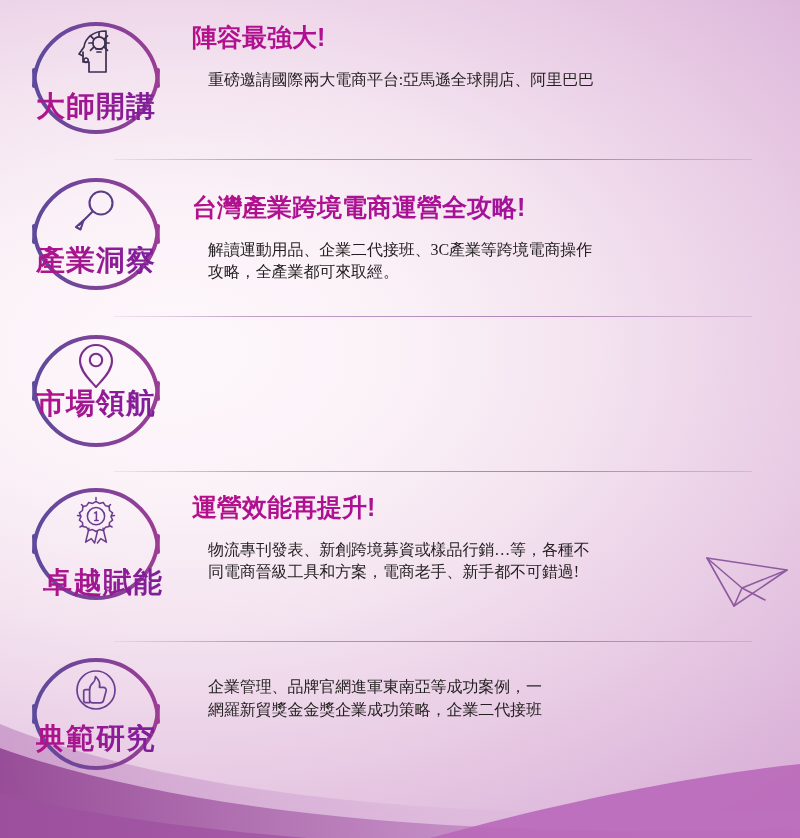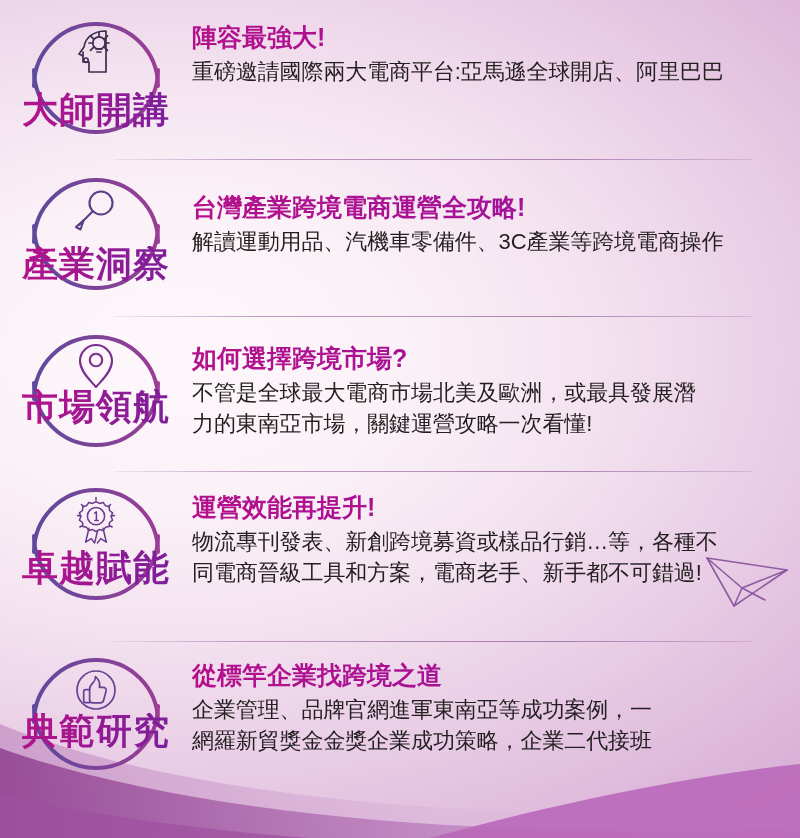--- a/index.html
+++ b/index.html
@@ -66,21 +66,21 @@
     transform:translateX(-50%);
     width:60px;height:56px;
   }
   .badge-icon svg{display:block;width:100%;height:100%;}
   .badge-label{
     position:absolute;
     left:50%;top:92px;
     transform:translateX(-50%);
     white-space:nowrap;
     font-weight:bold;
-    font-size:36px;
+    font-size:29px;
     letter-spacing:1px;
     line-height:1;
     background:linear-gradient(90deg,#b0138c 0%,#a8158e 30%,#8e1b96 62%,#7d1f9a 100%);
     -webkit-background-clip:text;
     background-clip:text;
     color:transparent;
     -webkit-text-fill-color:transparent;
   }
 
   
@@ -93,25 +93,26 @@
     font-weight:bold;
     font-size:25px;
     line-height:1.22;
     margin:0 0 3px 0;
     color:#ae0f8c;
     background:linear-gradient(90deg,#b4108b 0%,#a3129a 55%,#8c19a0 100%);
     -webkit-background-clip:text;background-clip:text;
     color:transparent;-webkit-text-fill-color:transparent;
   }
   .copy-body{
-    margin:0;
-    font-size:22px;
+    margin:16px;
+    font-size:16px;
     line-height:1.42;
     color:#231f20;
     letter-spacing:-0.1px;
+    font-family:Liberation Serif, serif;
   }
   .copy-body div{white-space:nowrap;}
 </style>
 </head>
 <body>
 
 <div id="stage">
 
   <div class="bgwave" style="left:0;top:690px;width:800px;height:148px;">
     <svg width="800" height="148" viewBox="0 0 800 148" xmlns="http://www.w3.org/2000/svg">
@@ -207,21 +208,22 @@
             <circle cx="31" cy="17" r="11.5"></circle>
             <path d="M22.6,25.4 L9,39"></path>
             <path d="M13.5,34.5 L6,41 L10.5,43.5 Z" fill="none"></path>
           </svg>
         </div>
         <div class="badge-label" style="top:86px;">產業洞察</div>
       </div>
       <div class="copy" style="padding-top:32px;">
         <div class="copy-title">台灣產業跨境電商運營全攻略!</div>
         <div class="copy-body">
-          <div>解讀運動用品、汽機車零備件、3C產業等跨境電商操作</div>
+          <div>解讀運動用品、企業二代接班、3C產業等跨境電商操作</div>
+          <div>攻略，全產業都可來取經。</div>
         </div>
       </div>
       <div class="divider" style="bottom:0;"></div>
     </div>
 
     <div class="row" style="height:155px;">
       <div class="badge">
         <div class="ring">
           <svg viewBox="0 0 140 140" xmlns="http://www.w3.org/2000/svg" fill="none" stroke-width="4" stroke-linecap="round">
             <defs>
@@ -234,27 +236,20 @@
             <path d="M8,62 A62,62 0 0 0 132,62" stroke="url(#rg3)"></path>
           </svg>
         </div>
         <div class="badge-icon" style="top:24px;width:44px;height:52px;">
           <svg viewBox="0 0 44 52" xmlns="http://www.w3.org/2000/svg" fill="none" stroke="#7b2f8c" stroke-width="2.1" stroke-linecap="round" stroke-linejoin="round">
             <path d="M22,4 C13.2,4 6,11.2 6,20 C6,31 18,41 22,46 C26,41 38,31 38,20 C38,11.2 30.8,4 22,4 Z"></path>
             <circle cx="22" cy="19" r="6.2"></circle>
           </svg>
         </div>
         <div class="badge-label" style="top:72px;">市場領航</div>
-      </div>
-      <div class="copy" style="padding-top:26px;">
-        <div class="copy-title">如何選擇跨境市場?</div>
-        <div class="copy-body">
-          <div>不管是全球最大電商市場北美及歐洲，或最具發展潛</div>
-          <div>力的東南亞市場，關鍵運營攻略一次看懂!</div>
-        </div>
       </div>
       <div class="divider" style="bottom:0;"></div>
     </div>
 
     <div class="row" style="height:170px;">
       <div class="badge" style="height:160px;">
         <div class="ring" style="top:72px;">
           <svg viewBox="0 0 140 140" xmlns="http://www.w3.org/2000/svg" fill="none" stroke-width="4" stroke-linecap="round">
             <defs>
               <linearGradient id="rg4" x1="0" y1="0" x2="1" y2="0">
@@ -269,21 +264,21 @@
         <div class="badge-icon" style="top:22px;width:56px;height:56px;">
           <svg viewBox="0 0 56 56" xmlns="http://www.w3.org/2000/svg" fill="none" stroke="#6a3b8e" stroke-width="1.5" stroke-linecap="round" stroke-linejoin="round">
             <path d="M28,7.5 l3.4,1.9 3.8,-0.9 2.2,3.2 3.8,0.9 0.3,3.9 3.1,2.4 -1.6,3.6 1.6,3.6 -3.1,2.4 -0.3,3.9 -3.8,0.9 -2.2,3.2 -3.8,-0.9 -3.4,1.9 -3.4,-1.9 -3.8,0.9 -2.2,-3.2 -3.8,-0.9 -0.3,-3.9 -3.1,-2.4 1.6,-3.6 -1.6,-3.6 3.1,-2.4 0.3,-3.9 3.8,-0.9 2.2,-3.2 3.8,0.9 Z"></path>
             <circle cx="28" cy="22.2" r="8.6"></circle>
             <path d="M26.6,19 L28.4,17.8 L28.4,26.6 M26.8,26.6 L30.2,26.6"></path>
             <path d="M21,34.2 L17.6,48.2 L23.3,44.6 L26.6,49 L29.4,37.5"></path>
             <path d="M35,34.2 L38.4,48.2 L32.7,44.6 L29.4,49"></path>
             <path d="M13.5,10.5 L15.6,12.8 M42.5,10.5 L40.4,12.8 M9.5,21.5 L12.6,21.9 M46.5,21.5 L43.4,21.9 M12,33 L14.6,31.4 M44,33 L41.4,31.4 M28,3.5 L28,6"></path>
           </svg>
         </div>
-        <div class="badge-label" style="top:78px;">卓越賦能</div>
+        <div class="badge-label" style="top:96px;margin-left:7px;">卓越賦能</div>
       </div>
       <div class="copy" style="padding-top:20px;">
         <div class="copy-title">運營效能再提升!</div>
         <div class="copy-body">
           <div>物流專刊發表、新創跨境募資或樣品行銷…等，各種不</div>
           <div>同電商晉級工具和方案，電商老手、新手都不可錯過!</div>
         </div>
       </div>
       <div class="divider" style="bottom:0;"></div>
     </div>
@@ -302,24 +297,23 @@
             <path d="M8,62 A62,62 0 0 0 132,62" stroke="url(#rg5)"></path>
           </svg>
         </div>
         <div class="badge-icon" style="top:22px;width:52px;height:52px;">
           <svg viewBox="0 0 52 52" xmlns="http://www.w3.org/2000/svg" fill="none" stroke="#6b3f92" stroke-width="1.7" stroke-linecap="round" stroke-linejoin="round">
             <circle cx="26" cy="26" r="19"></circle>
             <path d="M25.5,12.5 C28.8,15.6 30.4,19.4 29.4,23.3 L33.2,23.3 C35.4,23.3 36.6,25.1 36.1,27 L33.6,36.2 C33.2,37.8 31.9,38.8 30.3,38.8 L22.8,38.8 C21,38.8 19.6,37.4 19.6,35.7 L19.6,25.4 C19.6,22.4 21.3,20.2 23.4,18.4 C24.8,17.2 25.4,15 25.5,12.5 Z"></path>
             <path d="M19.6,25.6 L15.6,25.6 C14.5,25.6 13.7,26.5 13.7,27.5 L13.7,36.6 C13.7,37.7 14.5,38.6 15.6,38.6 L19.6,38.6"></path>
           </svg>
         </div>
-        <div class="badge-label" style="top:71px;">典範研究</div>
+        <div class="badge-label" style="top:82px;">典範研究</div>
       </div>
       <div class="copy" style="padding-top:18px;">
-        <div class="copy-title">從標竿企業找跨境之道</div>
         <div class="copy-body">
           <div>企業管理、品牌官網進軍東南亞等成功案例，一</div>
           <div>網羅新貿獎金金獎企業成功策略，企業二代接班</div>
         </div>
       </div>
     </div>
 
   </div>
 </div>
 

